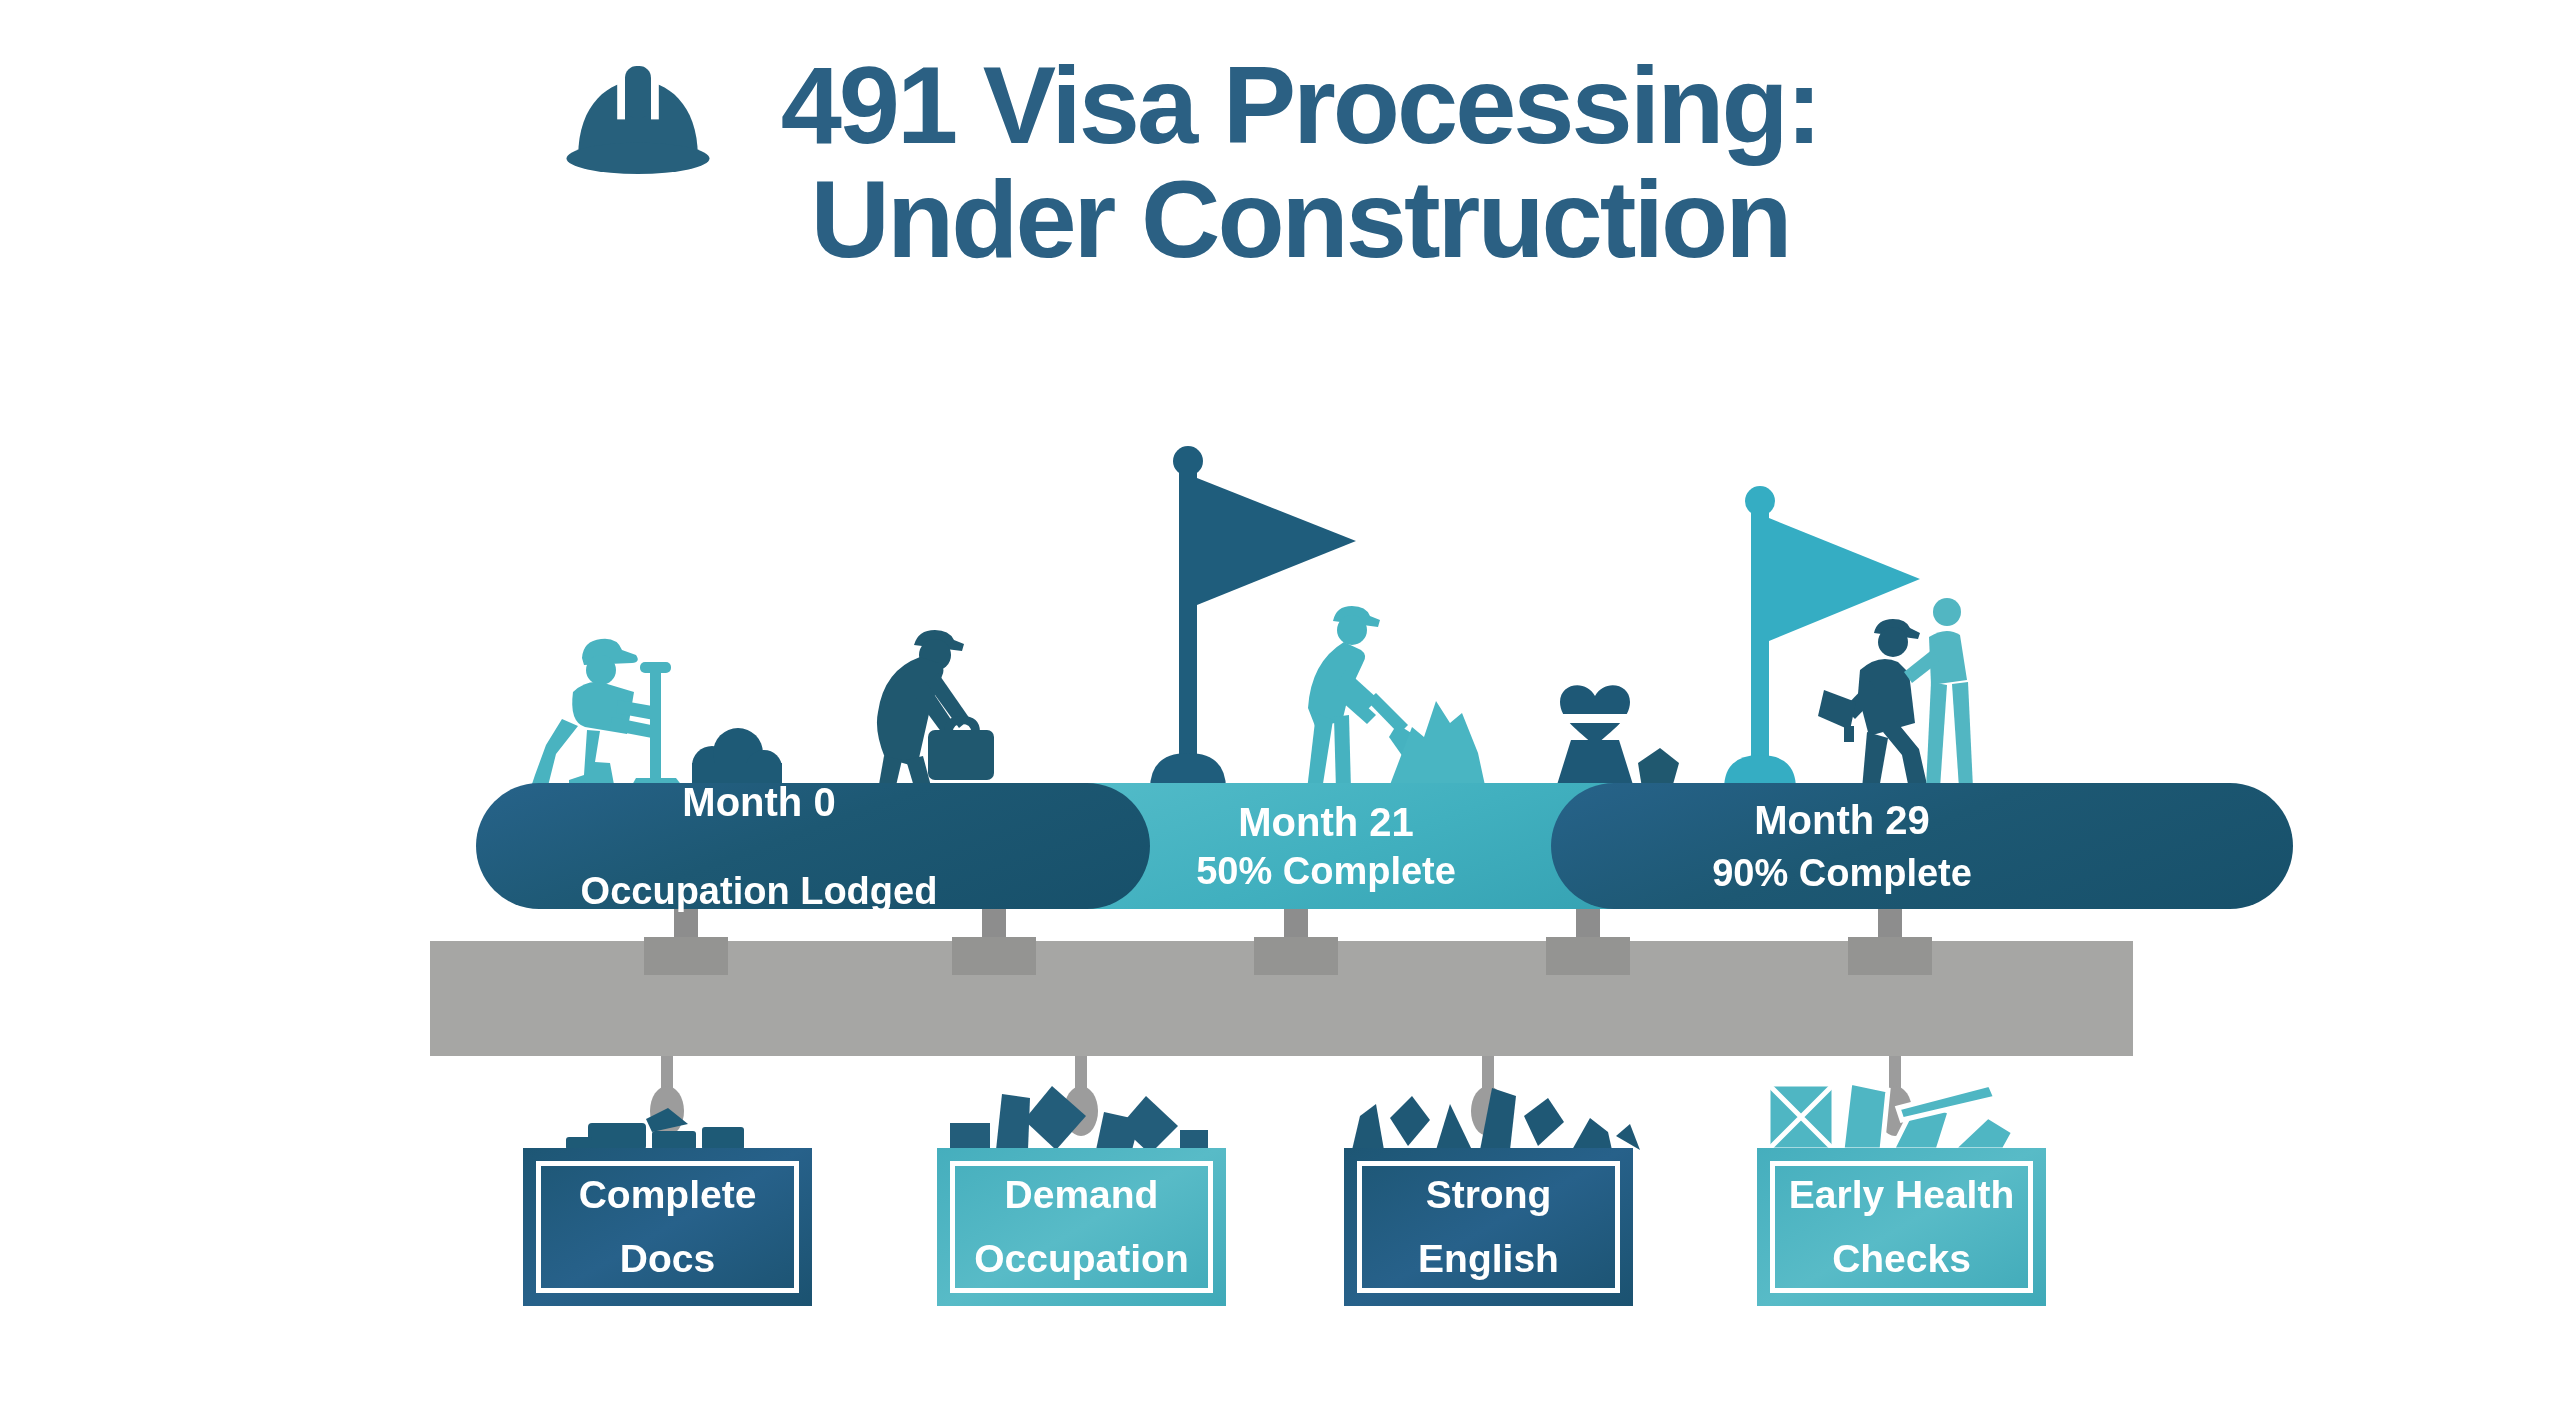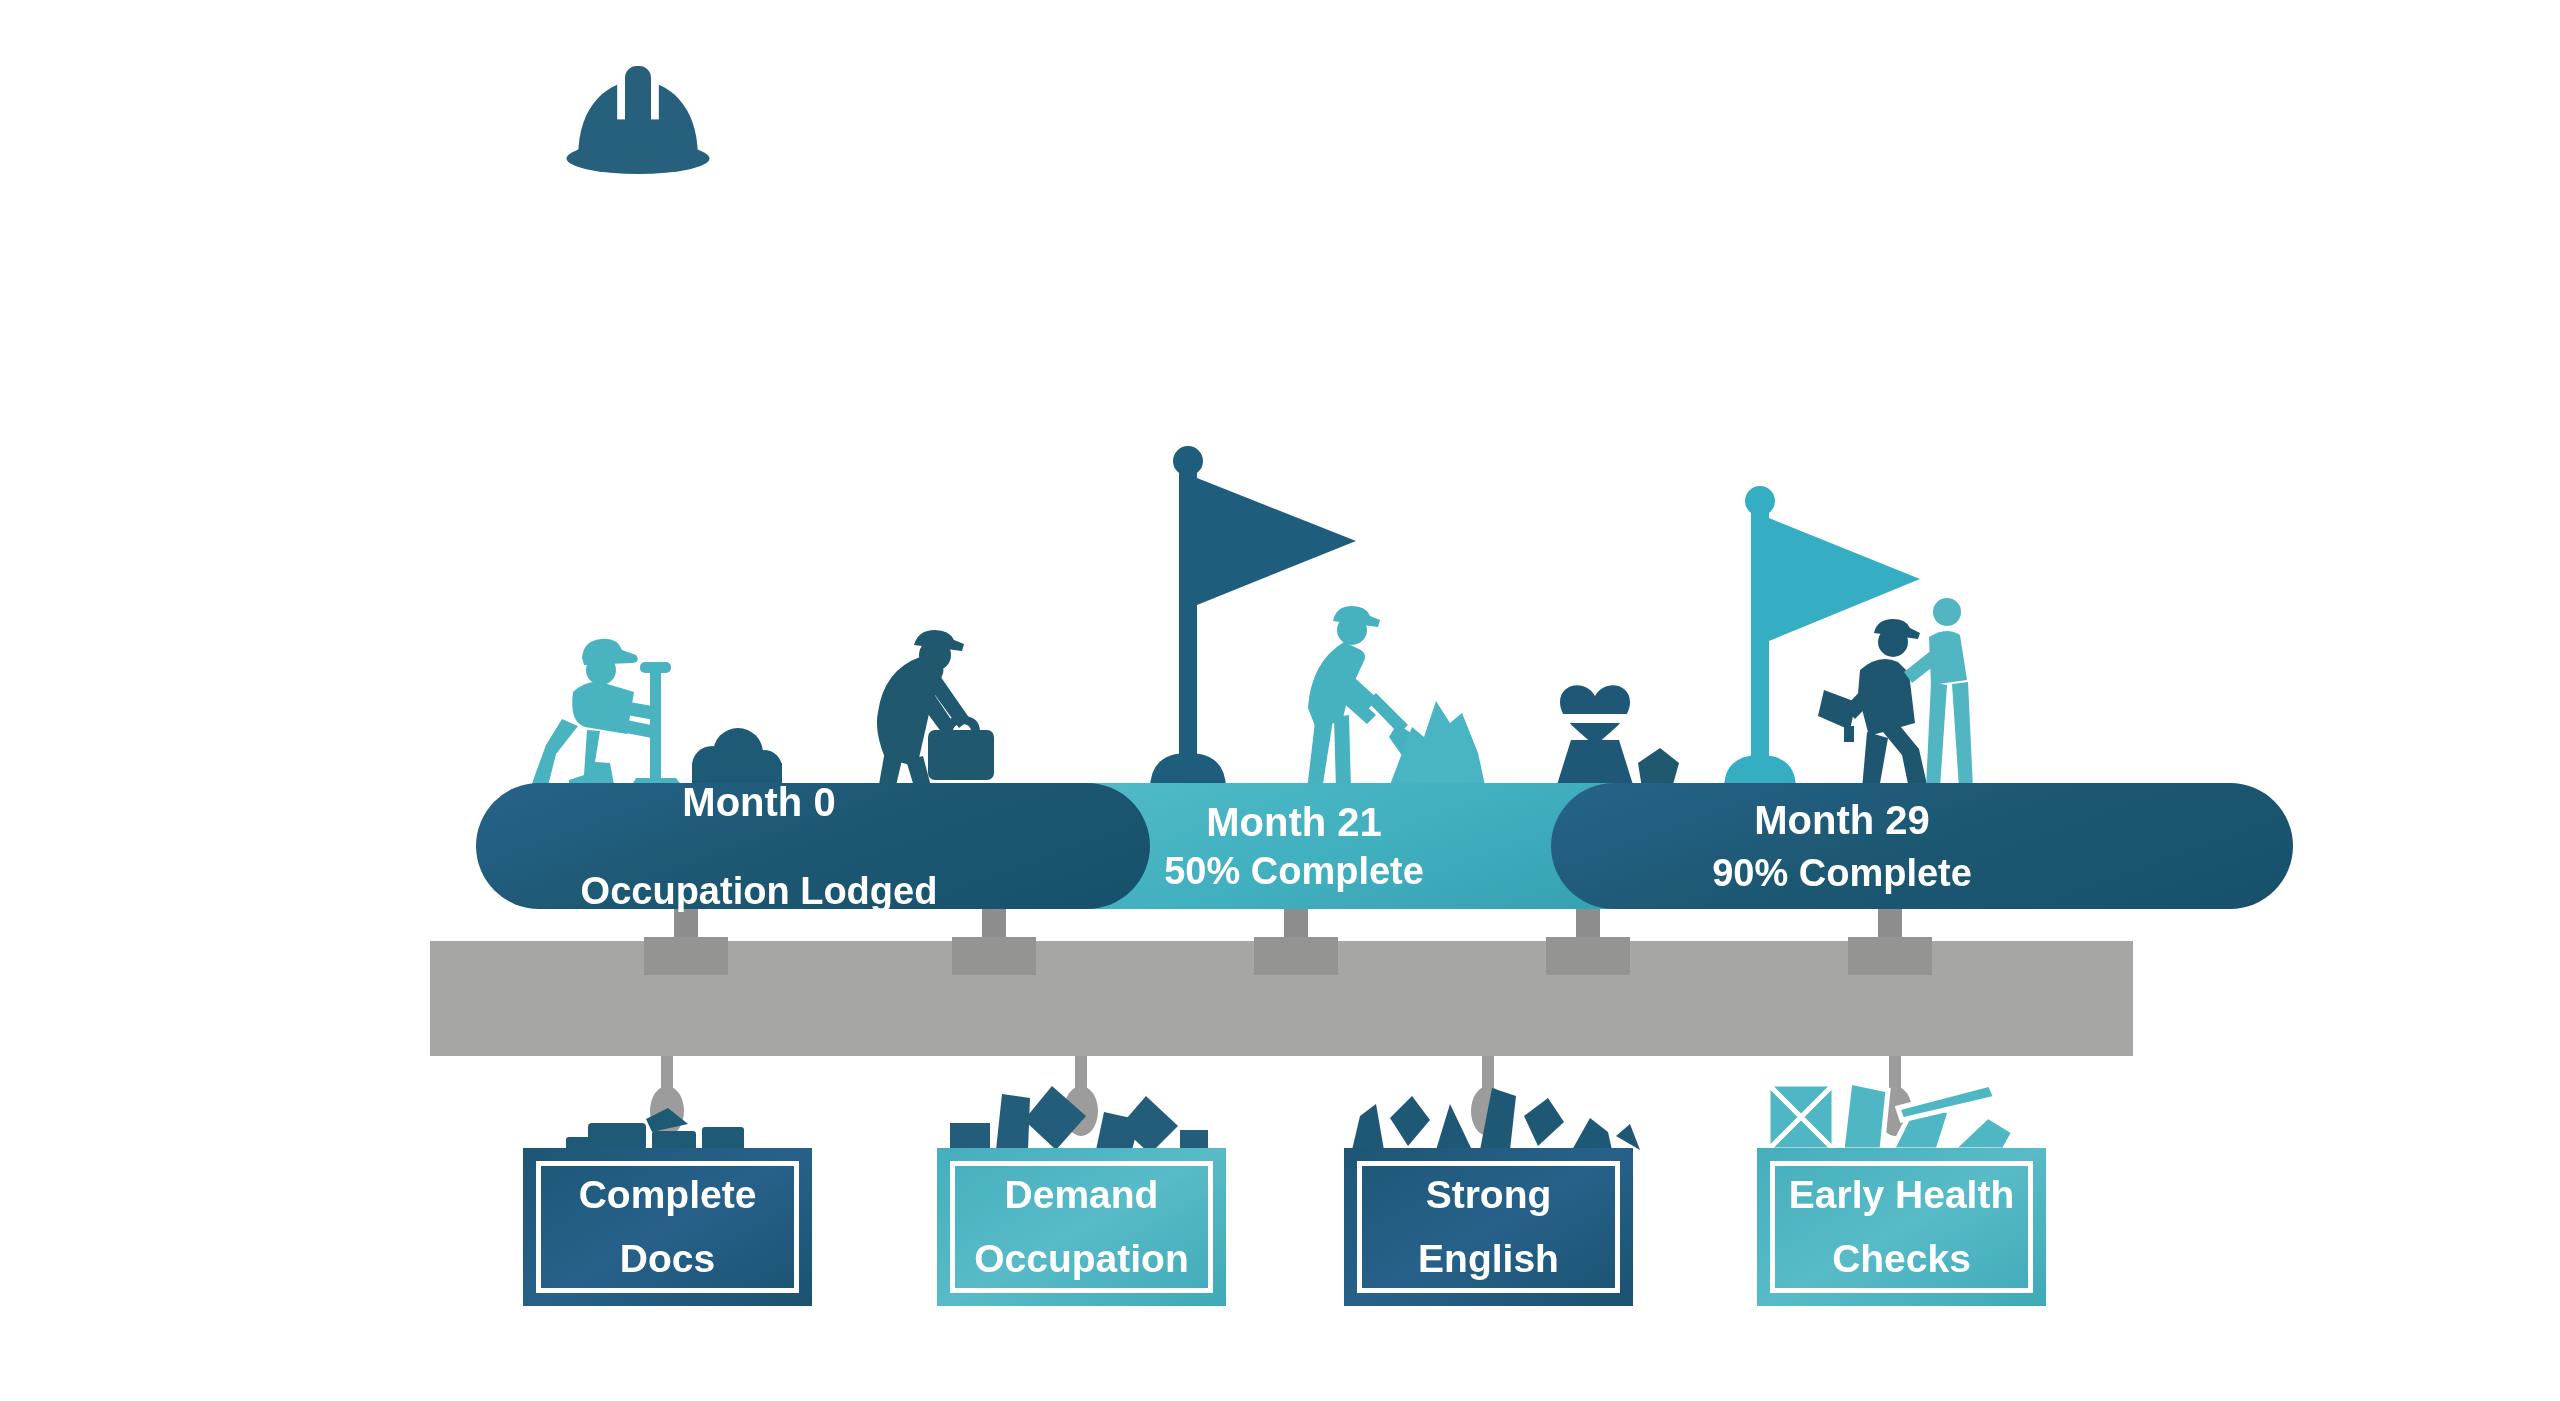--- a/index.html
+++ b/index.html
@@ -30,21 +30,21 @@
   .pill{
     position:absolute;top:783px;height:126px;border-radius:63px;color:#ffffff;
     display:flex;flex-direction:column;align-items:center;justify-content:center;
     font-weight:bold;text-align:center;gap:8px;
   }
   .pill .l1{font-size:40px;line-height:42px;}
   .pill .l2{font-size:38px;line-height:40px;}
   .pill-dark{background:linear-gradient(160deg,#27638a 0%,#1d5873 45%,#17506a 100%);}
   .pill-light{background:linear-gradient(160deg,#55bdca 0%,#41b0bf 50%,#339fb0 100%);}
   #pill-0{left:476px;width:566px;padding-right:108px;gap:48px;}
-  #pill-1{left:968px;width:652px;padding-right:76px;}
+  #pill-1{left:1000px;width:652px;padding-right:76px;}
   #pill-2{left:1551px;width:582px;padding-right:160px;gap:12px;}
   
   .sign{
     position:absolute;top:1148px;width:289px;height:158px;color:#ffffff;
     display:flex;align-items:center;justify-content:center;text-align:center;font-weight:bold;
   }
   .sign .inner{
     position:absolute;left:13px;top:13px;right:13px;bottom:13px;border:5px solid #ffffff;
     display:flex;flex-direction:column;align-items:center;justify-content:center;gap:18px;
   }
@@ -61,20 +61,24 @@
 
 <div class="canvas">
 
   <svg class="hat" viewBox="0 0 120 92" aria-hidden="true">
     <path d="M14,72 C14,32 38,14 60,14 C82,14 106,32 106,72 Z" fill="#27607c"></path>
     <rect x="50" y="3" width="20" height="40" rx="9" fill="#27607c"></rect>
     <rect x="44" y="12" width="6" height="32" fill="#ffffff"></rect>
     <rect x="70" y="12" width="6" height="32" fill="#ffffff"></rect>
     <ellipse cx="60" cy="74" rx="55" ry="12" fill="#27607c"></ellipse>
   </svg>
+  <h1 class="title">
+    <span>491 Visa Processing:</span>
+    <span>Under Construction</span>
+  </h1>
 
   <div class="pendant" style="left:649px">
       <div class="stem"></div>
       <div class="drop"></div>
     </div>
   <div class="pendant" style="left:1063px">
       <div class="stem"></div>
       <div class="drop"></div>
     </div>
   <div class="pendant" style="left:1470px">

